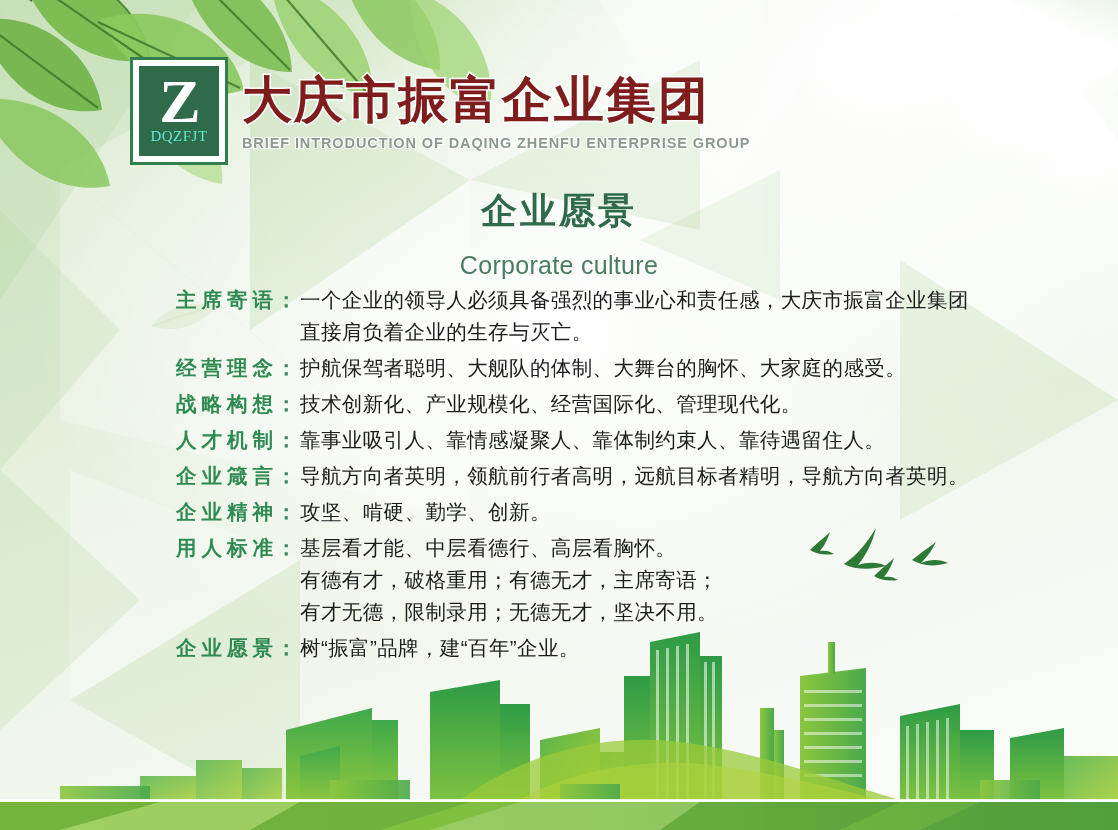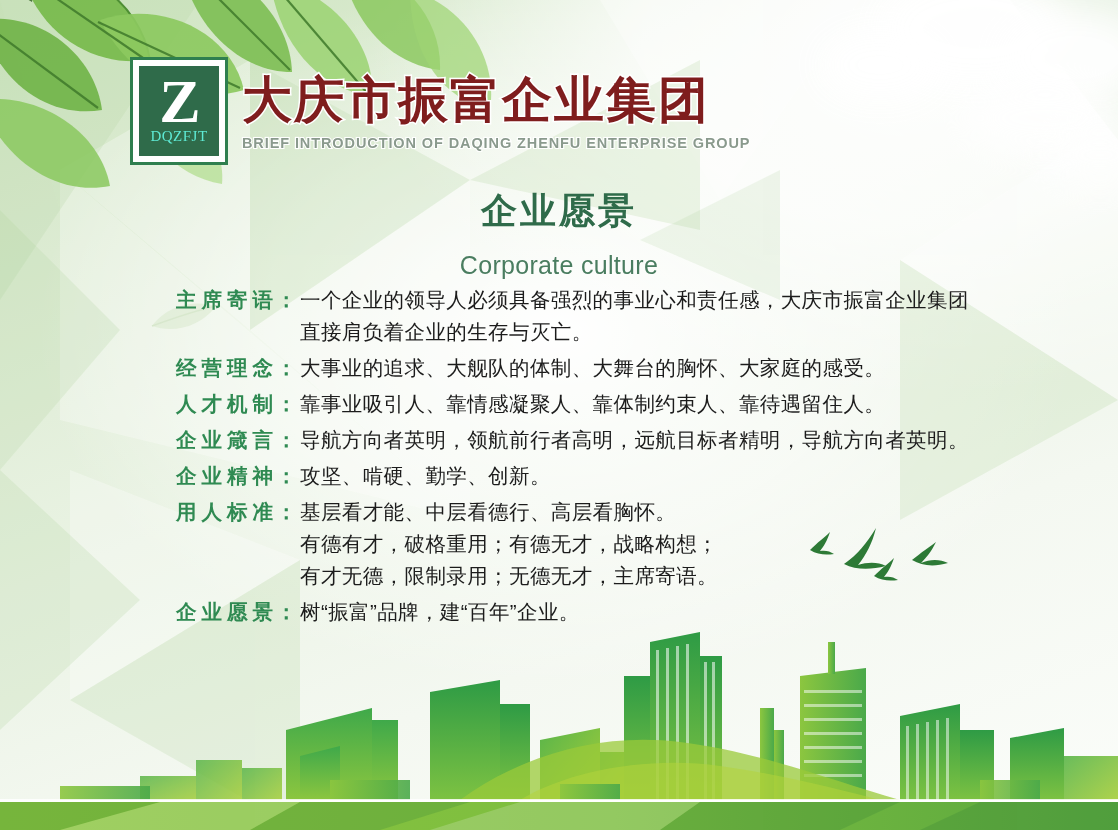--- a/index.html
+++ b/index.html
@@ -284,21 +284,27 @@
       <div class="row">
         <div class="row-label">主席寄语<span class="colon">：</span></div>
         <div class="row-body">
           <div class="row-line">一个企业的领导人必须具备强烈的事业心和责任感，大庆市振富企业集团</div>
           <div class="row-line">直接肩负着企业的生存与灭亡。</div>
         </div>
       </div>
       <div class="row">
         <div class="row-label">经营理念<span class="colon">：</span></div>
         <div class="row-body">
-          <div class="row-line">大事业的追求、大舰队的体制、大舞台的胸怀、大家庭的感受。</div>
+          <div class="row-line">护航保驾者聪明、大舰队的体制、大舞台的胸怀、大家庭的感受。</div>
+        </div>
+      </div>
+      <div class="row">
+        <div class="row-label">战略构想<span class="colon">：</span></div>
+        <div class="row-body">
+          <div class="row-line">技术创新化、产业规模化、经营国际化、管理现代化。</div>
         </div>
       </div>
       <div class="row">
         <div class="row-label">人才机制<span class="colon">：</span></div>
         <div class="row-body">
           <div class="row-line">靠事业吸引人、靠情感凝聚人、靠体制约束人、靠待遇留住人。</div>
         </div>
       </div>
       <div class="row">
         <div class="row-label">企业箴言<span class="colon">：</span></div>
@@ -309,22 +315,22 @@
       <div class="row">
         <div class="row-label">企业精神<span class="colon">：</span></div>
         <div class="row-body">
           <div class="row-line">攻坚、啃硬、勤学、创新。</div>
         </div>
       </div>
       <div class="row">
         <div class="row-label">用人标准<span class="colon">：</span></div>
         <div class="row-body">
           <div class="row-line">基层看才能、中层看德行、高层看胸怀。</div>
-          <div class="row-line">有德有才，破格重用；有德无才，战略构想；</div>
-          <div class="row-line">有才无德，限制录用；无德无才，主席寄语。</div>
+          <div class="row-line">有德有才，破格重用；有德无才，主席寄语；</div>
+          <div class="row-line">有才无德，限制录用；无德无才，坚决不用。</div>
         </div>
       </div>
       <div class="row">
         <div class="row-label">企业愿景<span class="colon">：</span></div>
         <div class="row-body">
           <div class="row-line">树“振富”品牌，建“百年”企业。</div>
         </div>
       </div>
     </div>
 

